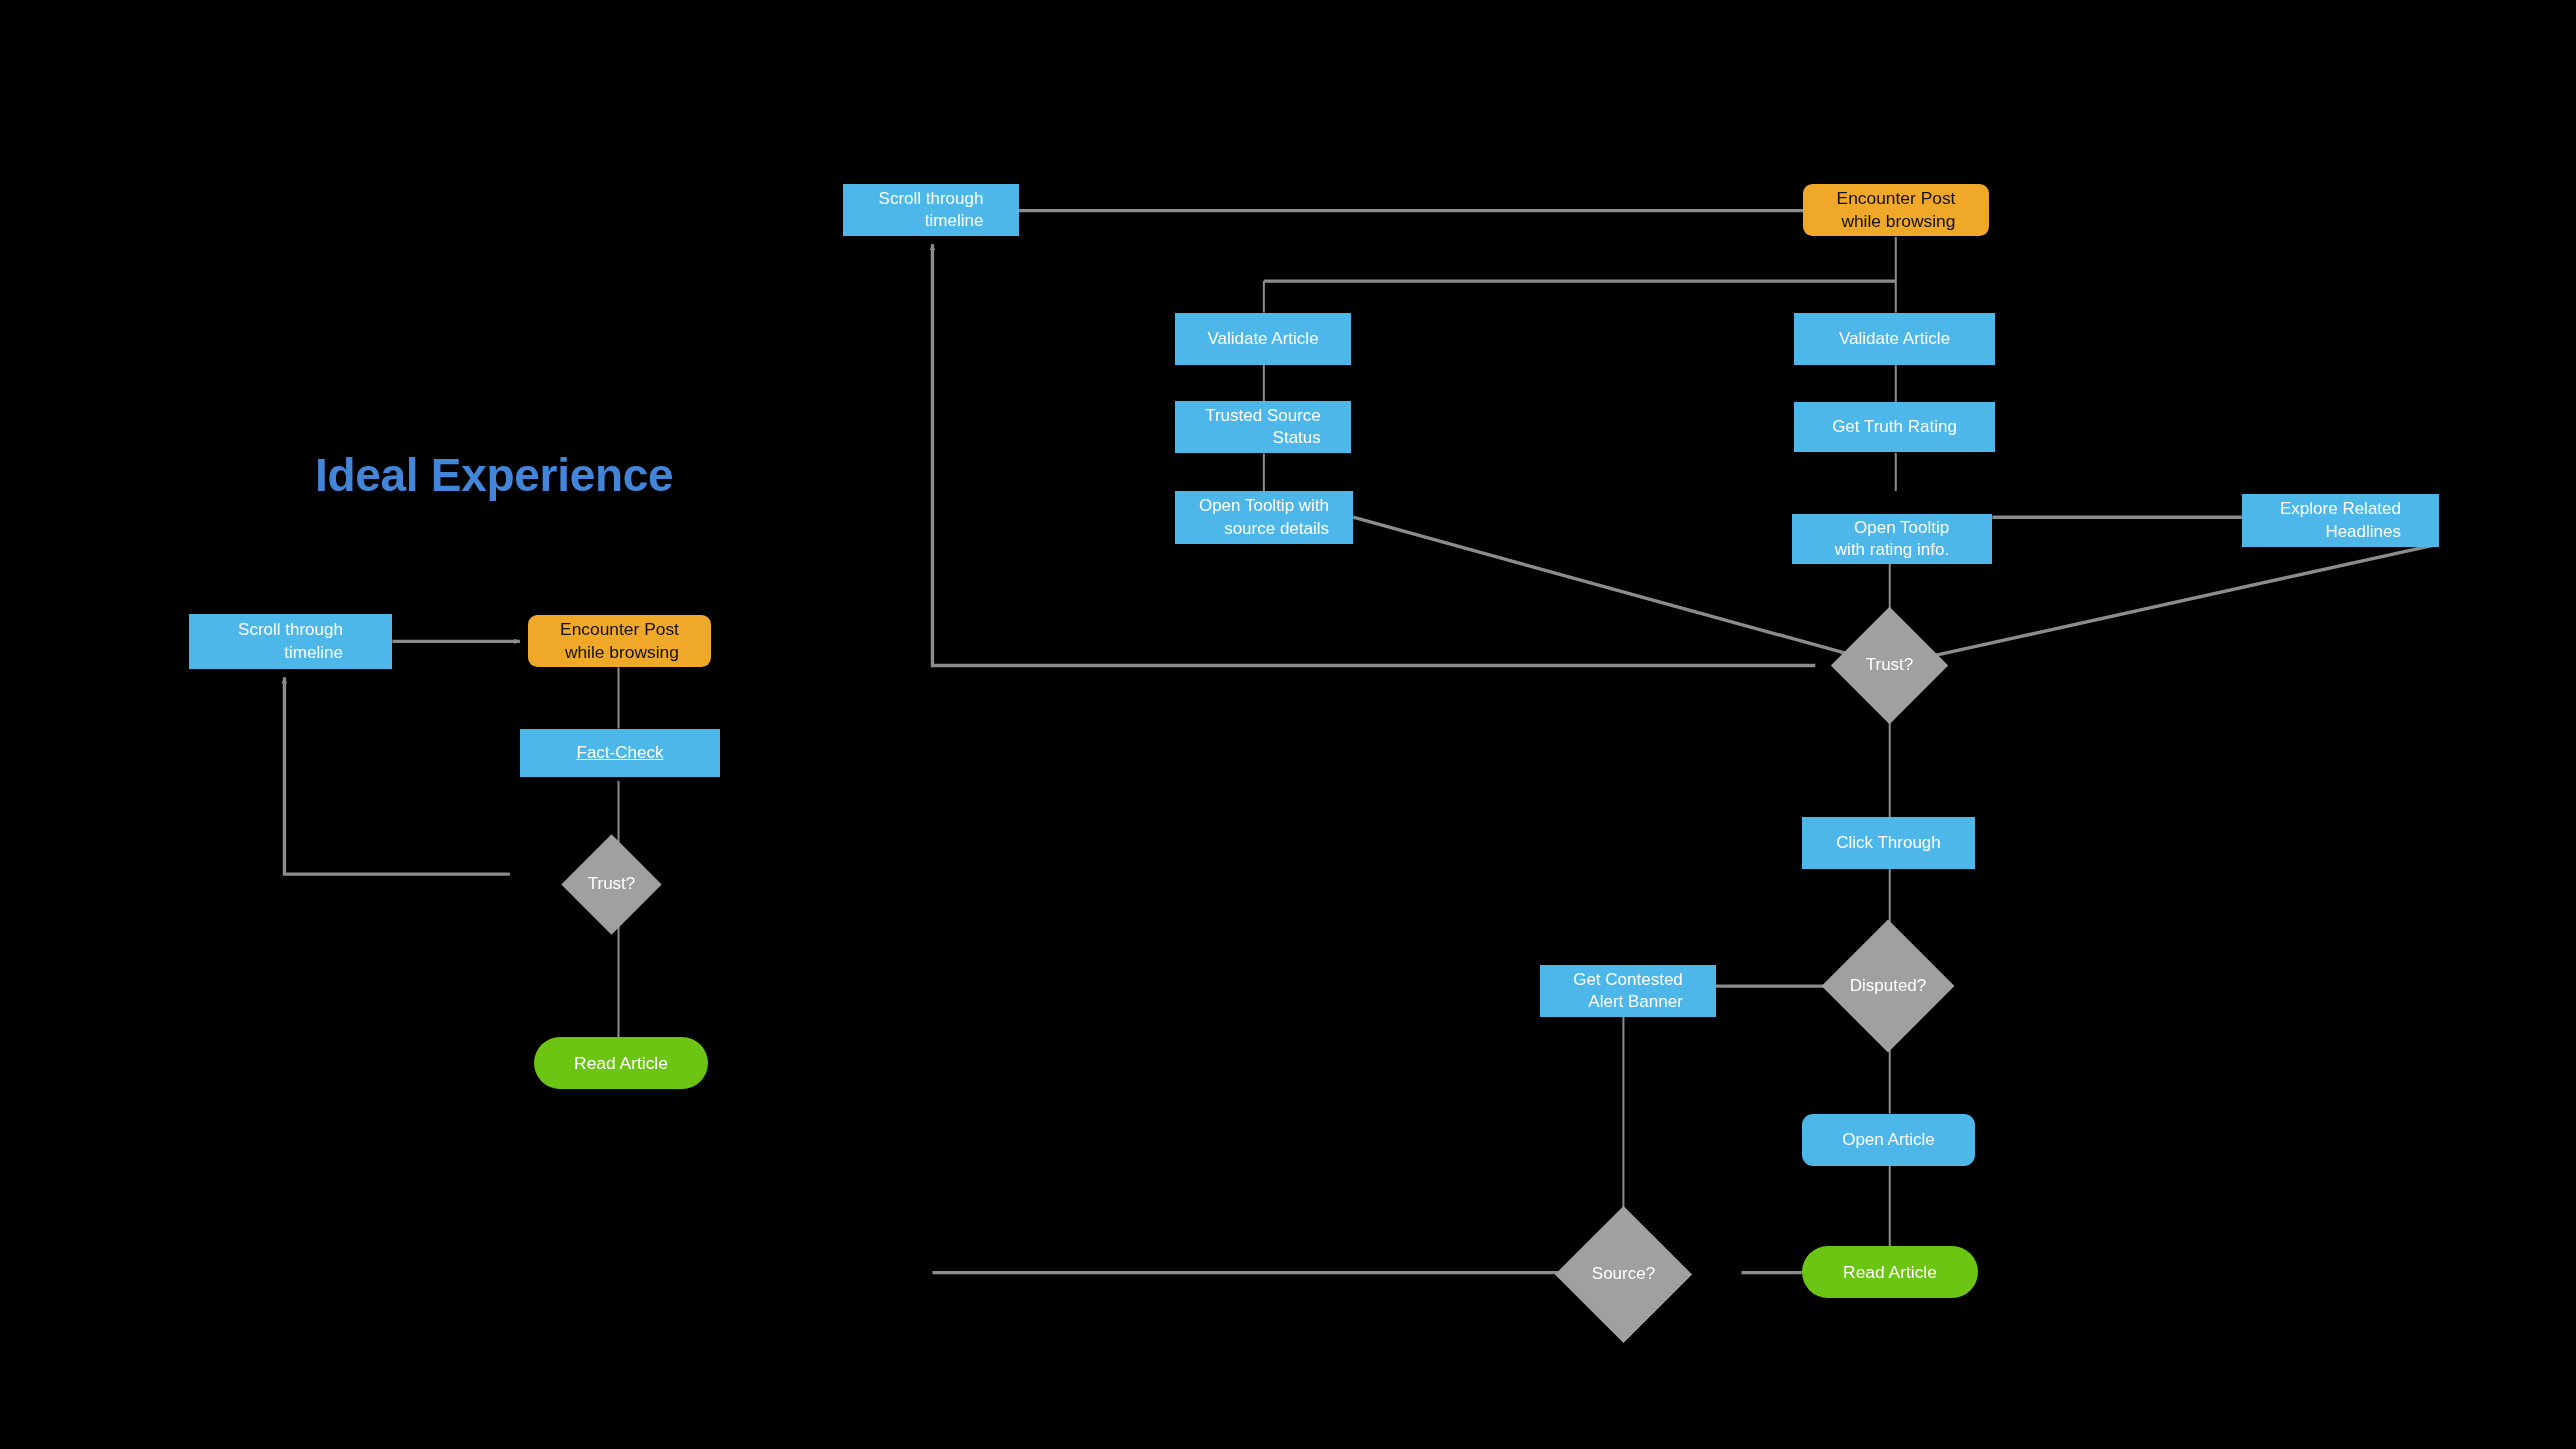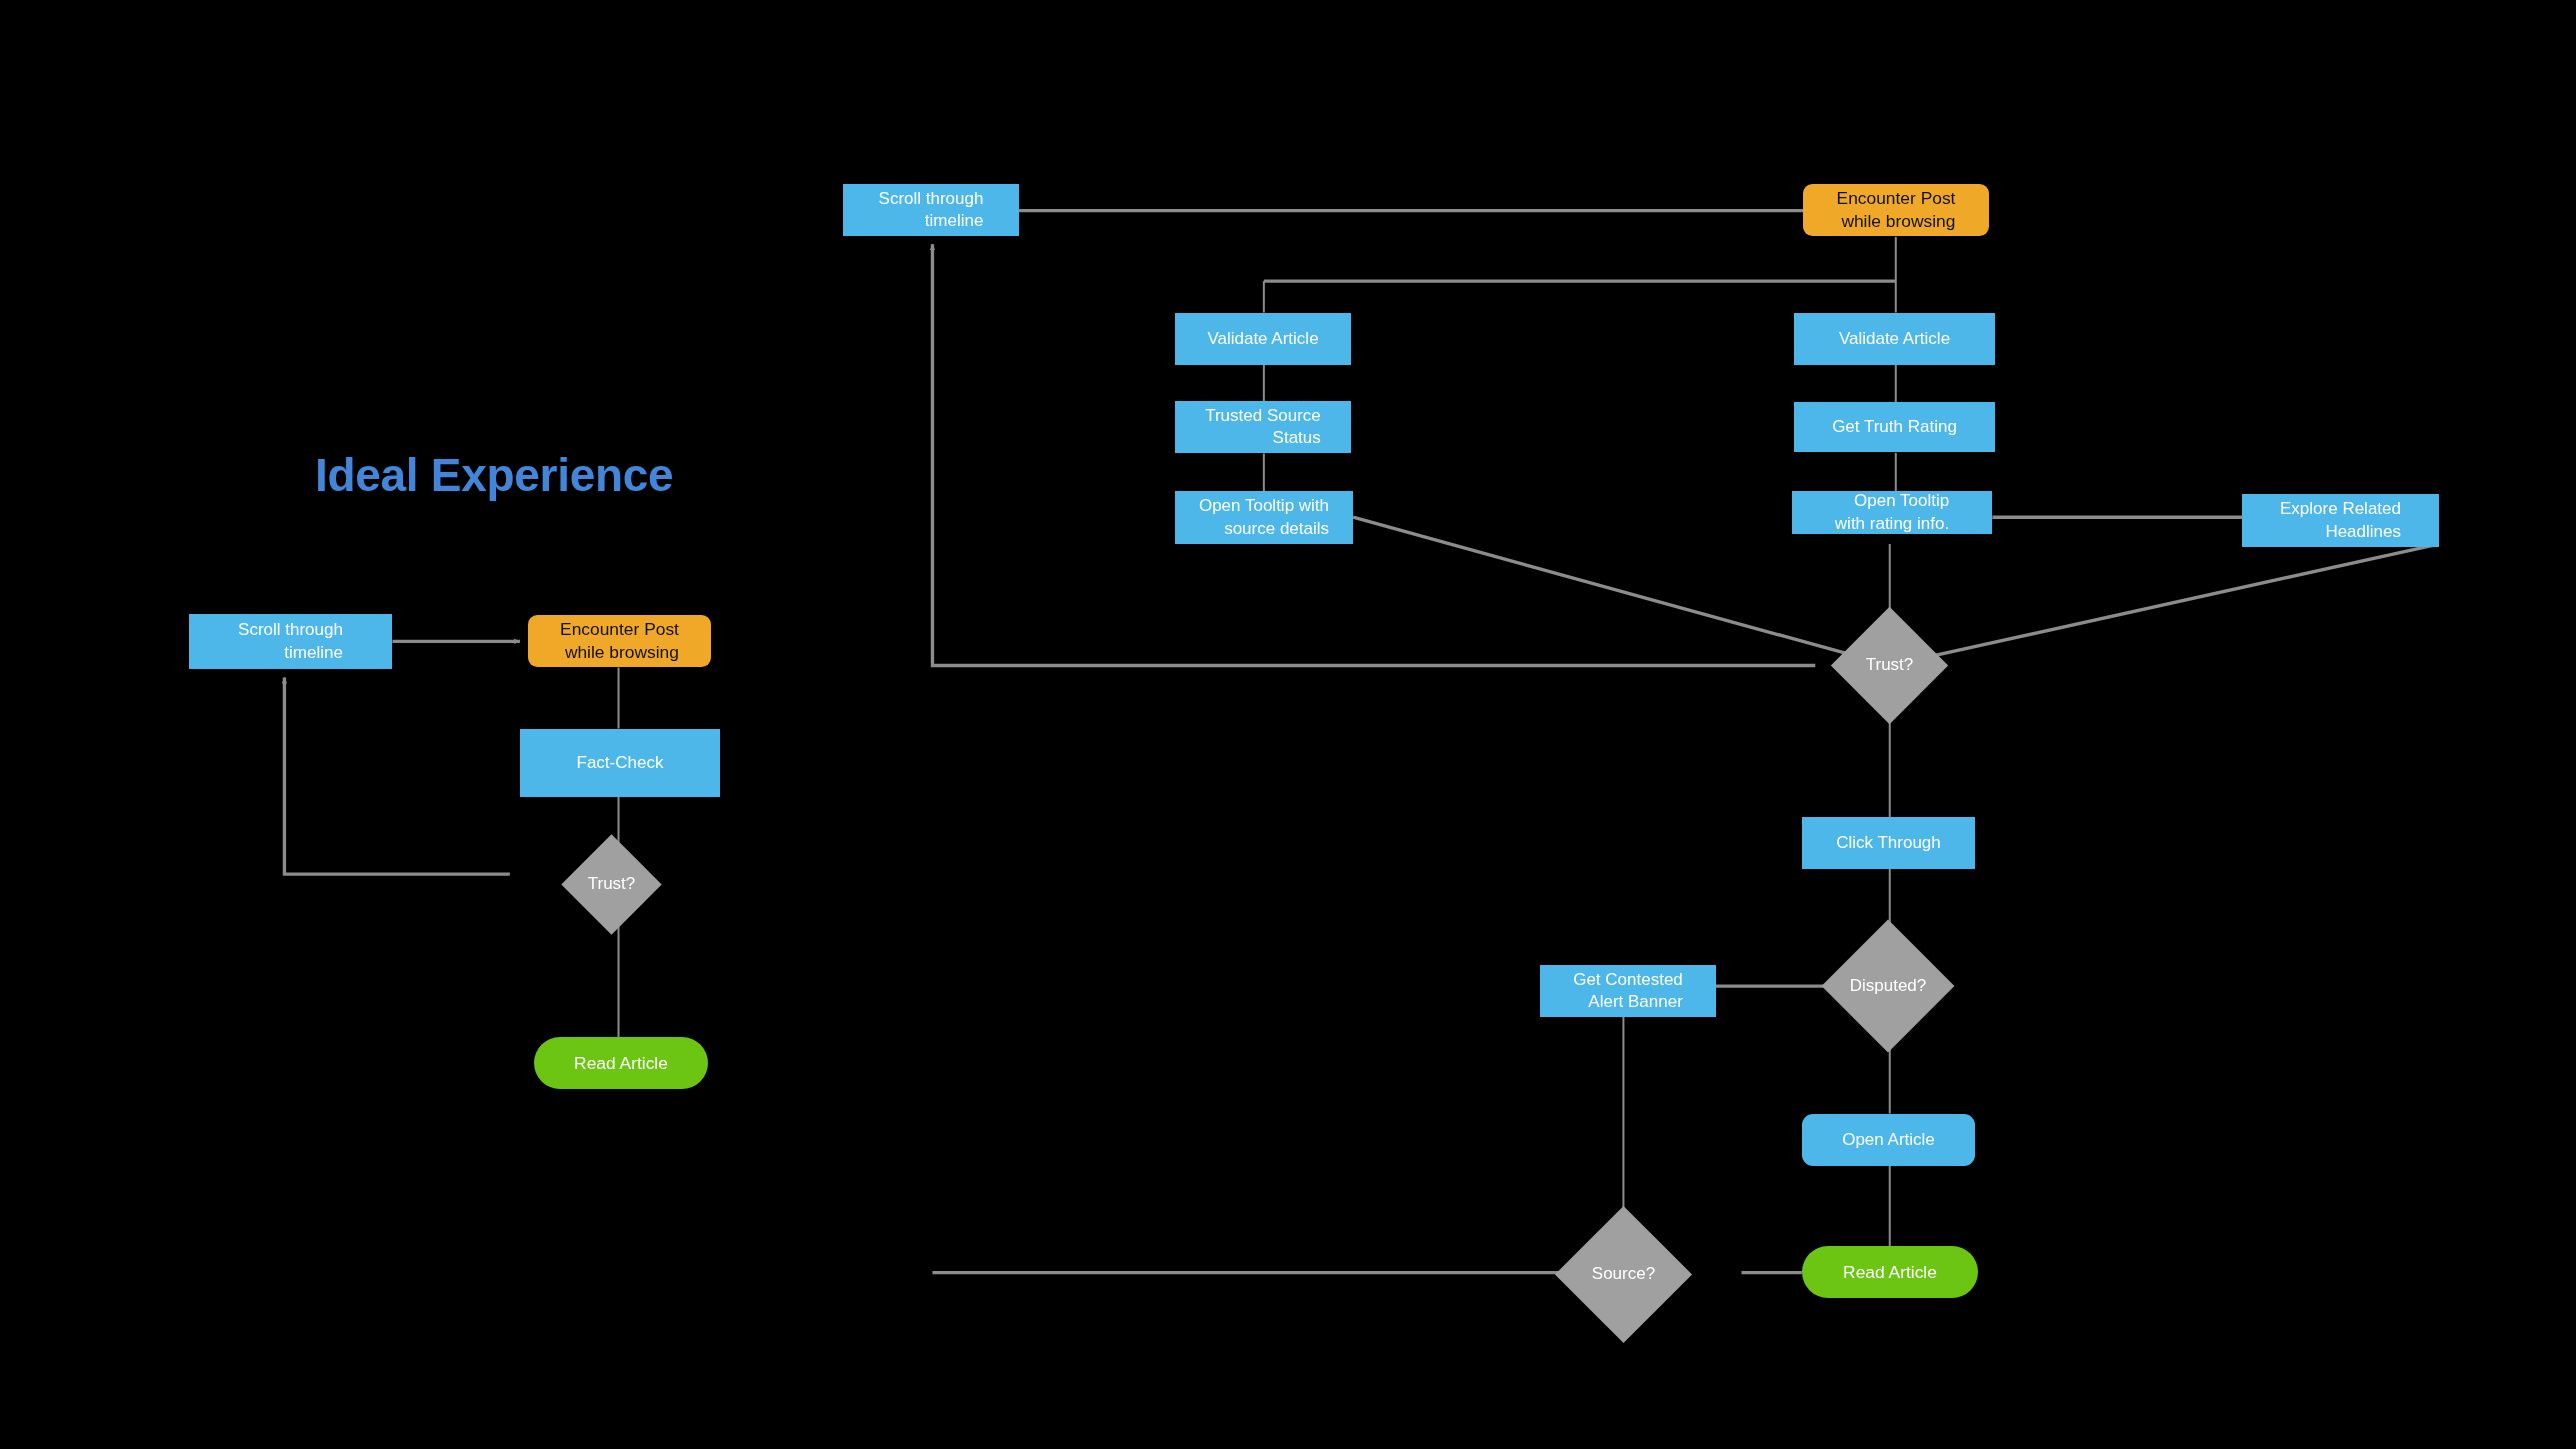--- a/index.html
+++ b/index.html
@@ -71,21 +71,21 @@
   <div class="title" style="left:267px;top:448px;margin-left:48px;">Ideal Experience</div>
 
   <div class="node proc" style="left:189px;top:614px;width:203px;height:55px;">
     <span>Scroll through<br>timeline</span>
   </div>
 
   <div class="node start" style="left:528px;top:615px;width:183px;height:52px;">
     <span>Encounter Post<br>while browsing</span>
   </div>
 
-  <div class="node proc" style="left:520px;top:729px;width:200px;height:68px;">
+  <div class="node proc" style="left:520px;top:729px;width:200px;height:48px;text-decoration:underline;">
     <span>Fact-Check</span>
   </div>
 
   <div class="node dia" style="left:576px;top:849px;width:71px;height:71px;">
     <span class="dshape"></span>
     <span class="dlabel">Trust?</span>
   </div>
 
   <div class="node end" style="left:534px;top:1037px;width:174px;height:52px;">
     <span>Read Article</span>
@@ -112,21 +112,21 @@
   </div>
 
   <div class="node proc" style="left:1794px;top:402px;width:201px;height:50px;">
     <span>Get Truth Rating</span>
   </div>
 
   <div class="node proc" style="left:1175px;top:491px;width:178px;height:53px;">
     <span>Open Tooltip with<br>source details</span>
   </div>
 
-  <div class="node proc" style="left:1792px;top:491px;width:200px;height:43px;">
+  <div class="node proc" style="left:1792px;top:514px;width:200px;height:50px;">
     <span>Open Tooltip<br>with rating info.</span>
   </div>
 
   <div class="node proc" style="left:2242px;top:494px;width:197px;height:53px;">
     <span>Explore Related<br>Headlines</span>
   </div>
 
   <div class="node dia" style="left:1848px;top:624px;width:83px;height:83px;">
     <span class="dshape"></span>
     <span class="dlabel">Trust?</span>

